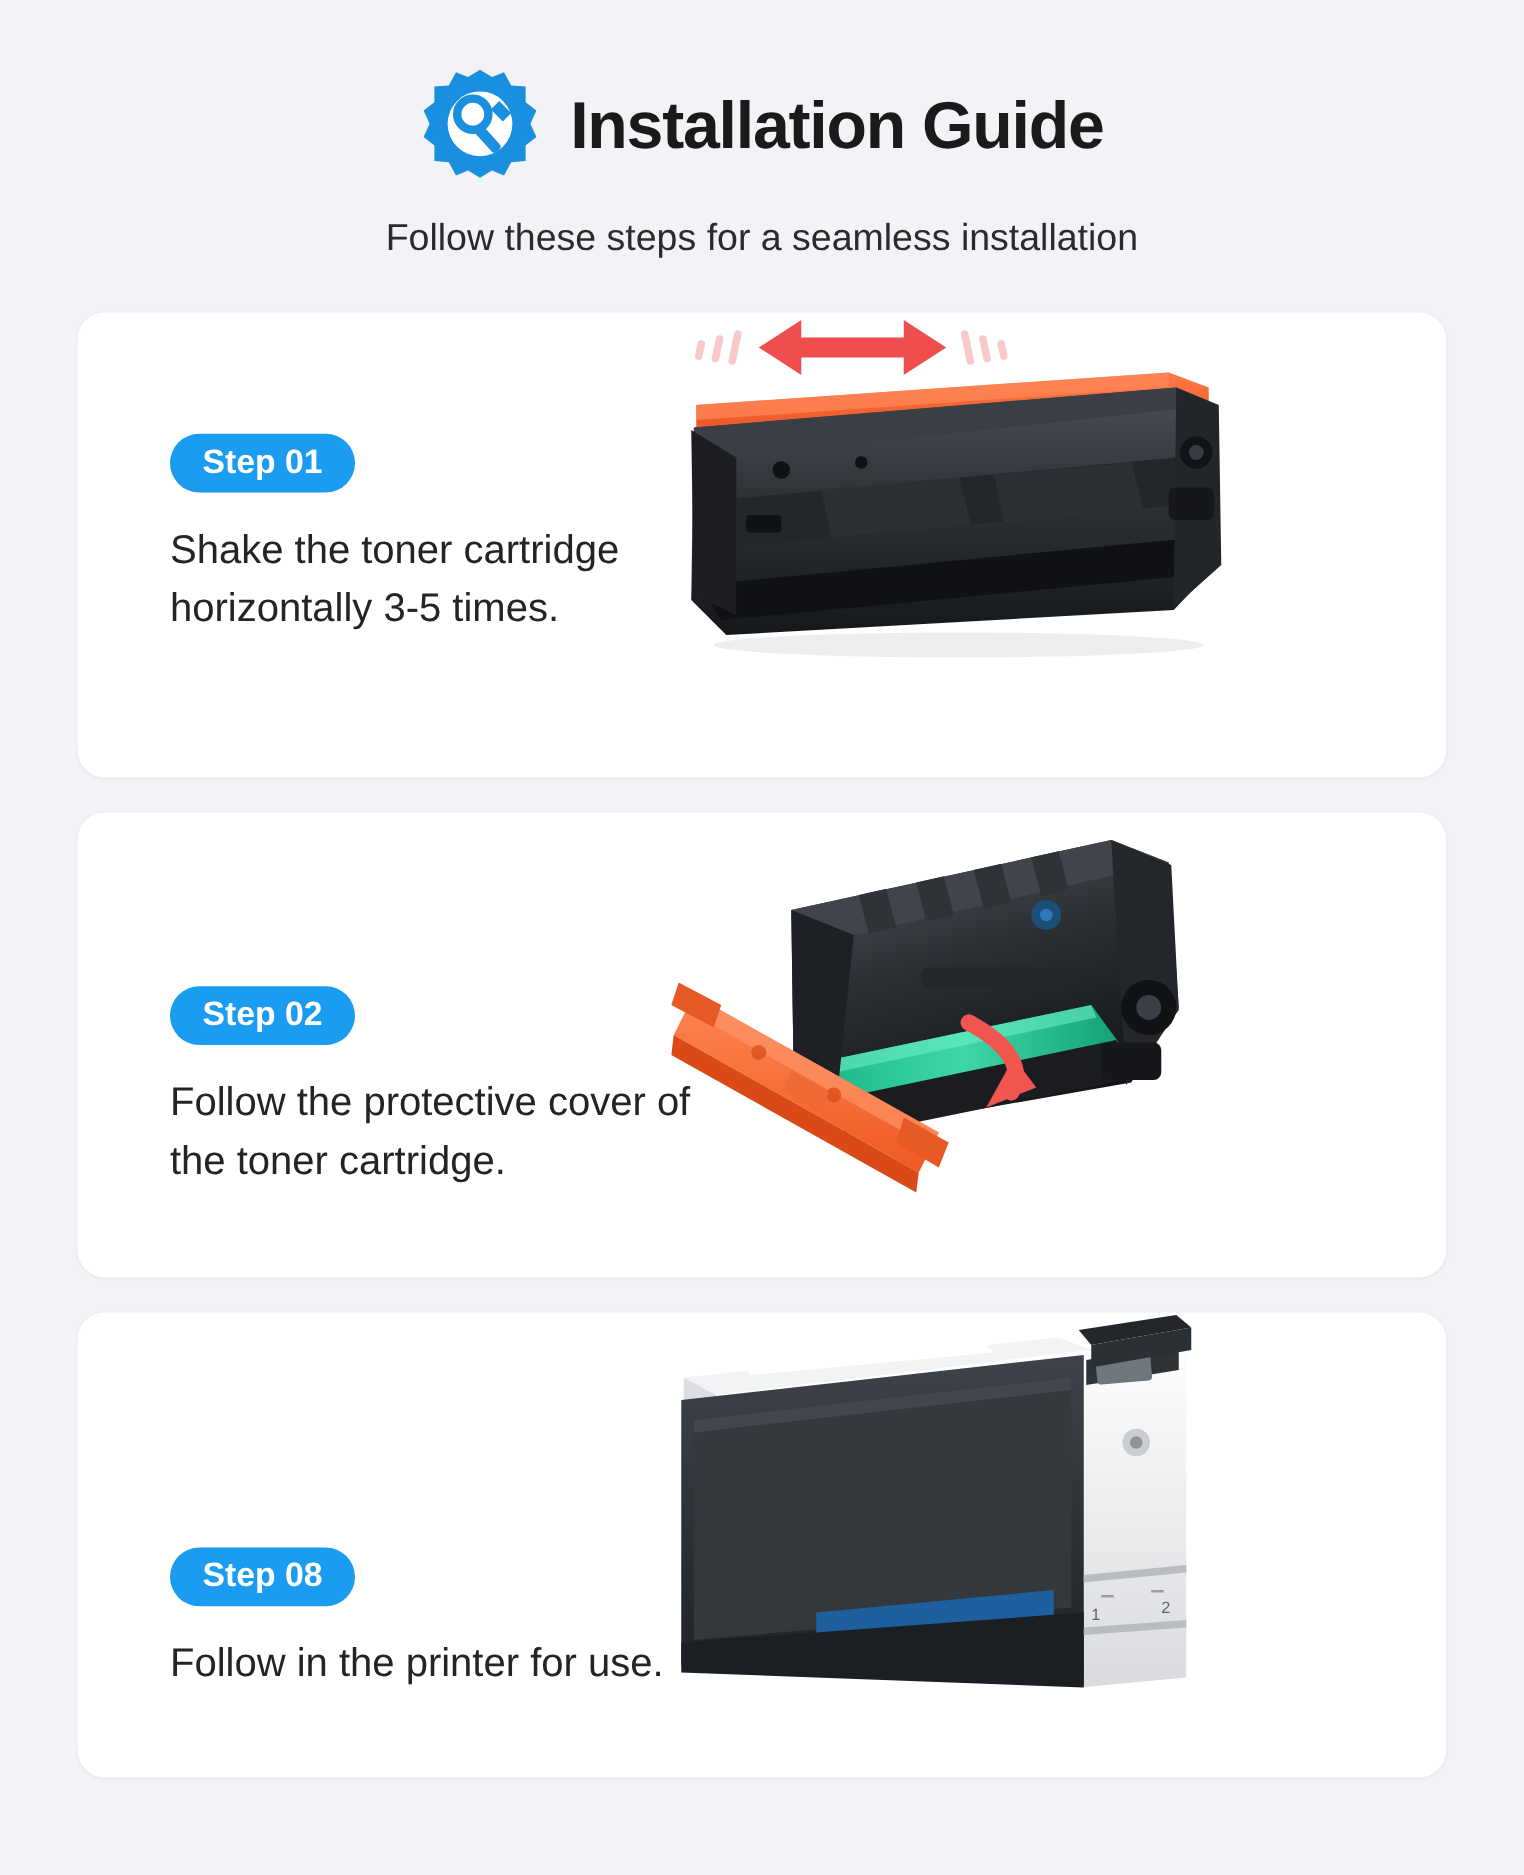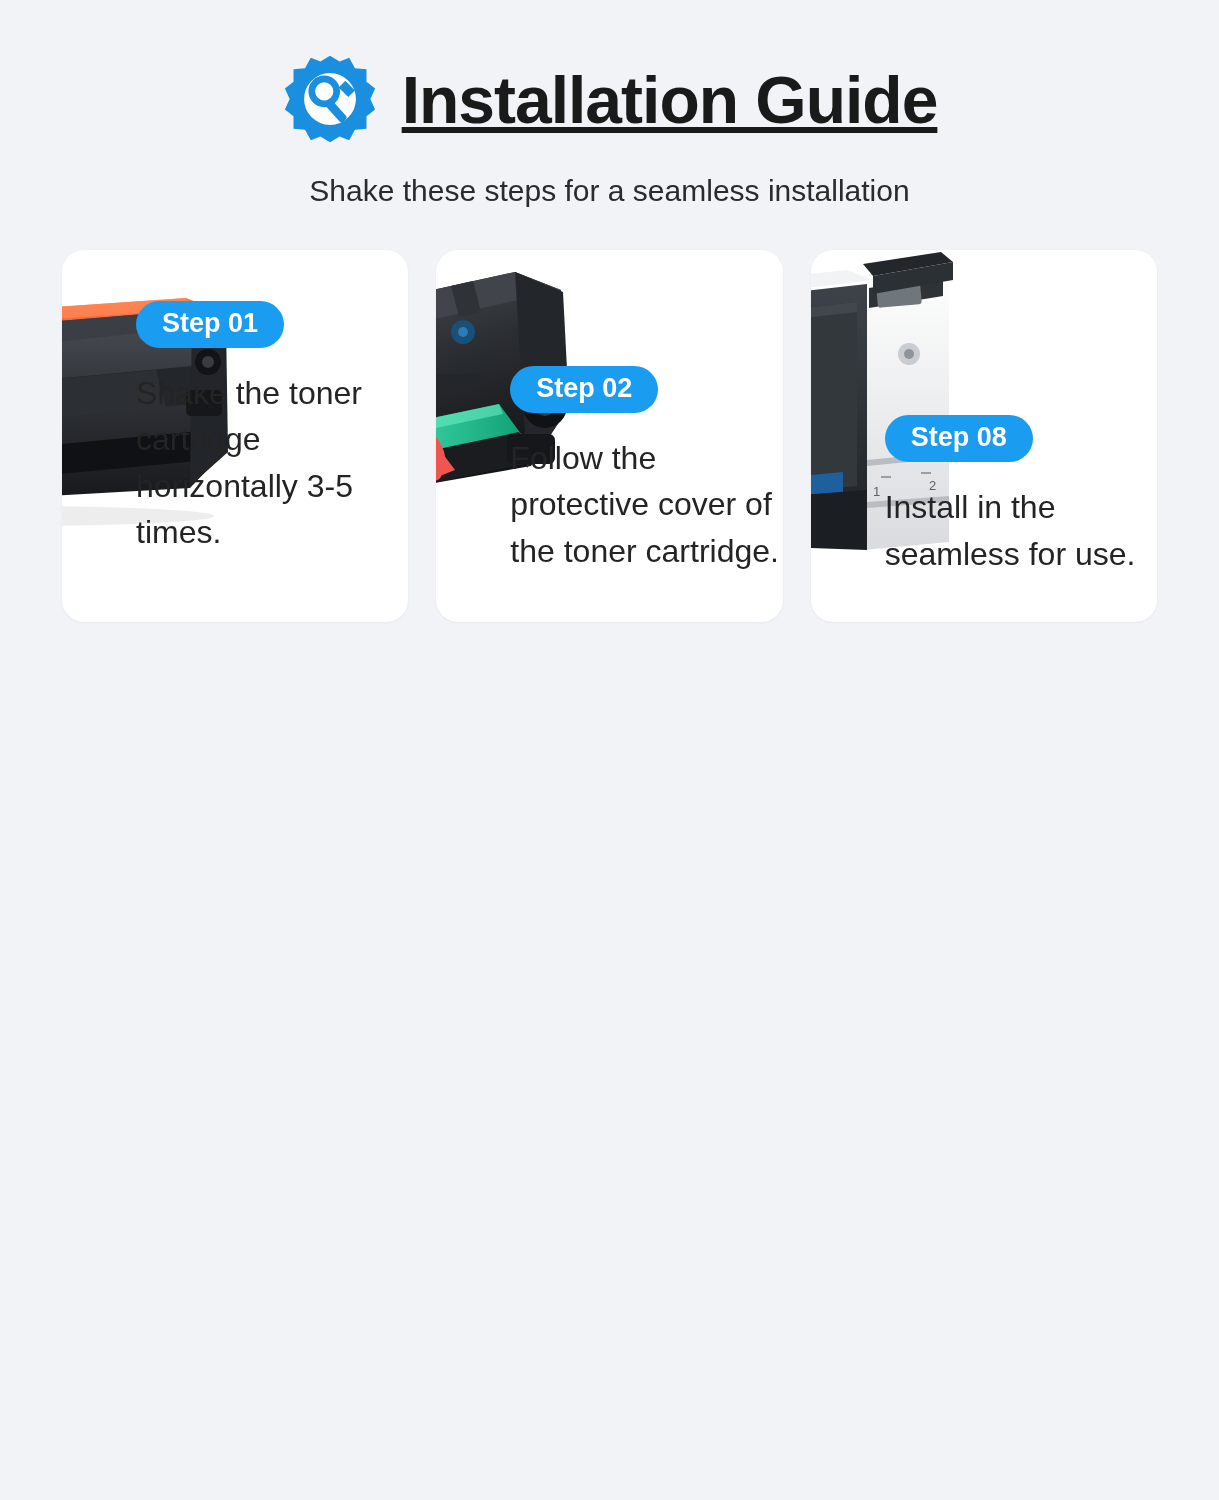--- a/index.html
+++ b/index.html
@@ -25,36 +25,35 @@
     text-align: center;
   }
   .title-row {
     display: flex;
     align-items: center;
     justify-content: center;
     gap: 24px;
   }
   .gear-icon { width: 96px; height: 96px; flex: 0 0 auto; display:block; }
   .page-title {
-    font-size: 66px;
+    font-size: 53px;
     font-weight: bold;
     color: #1a1a1a;
     letter-spacing: -1px;
     line-height: 1;
-    text-decoration: underline;
   }
   .subtitle {
     margin-top: 26px;
     font-size: 30px;
     color: #2b2b2b;
     font-weight: 400;
   }
 
   
-  .cards { margin-top: 42px; display: flex; gap: 28px; }
+  .cards { margin-top: 42px; display: flex; flex-direction: column; gap: 28px; }
 
   .card {
     background: #ffffff;
     border-radius: 22px;
     height: 372px;
     position: relative;
     display: flex;
     align-items: center;
     box-shadow: 0 1px 3px rgba(20,20,40,0.05);
     overflow: hidden;
@@ -116,21 +115,21 @@
           <circle cx="50" cy="49" r="27" fill="#ffffff"></circle>
           <g fill="#1a8fe0">
             <circle cx="44" cy="41" r="13" fill="none" stroke="#1a8fe0" stroke-width="7"></circle>
             <rect x="52" y="49" width="9" height="26" rx="3" transform="rotate(-42 56 62)"></rect>
             <path d="M66 30 l10 10 -7 7 -10 -10 z"></path>
           </g>
         </svg>
       </span>
       <div class="page-title">Installation Guide</div>
     </div>
-    <div class="subtitle">Shake these steps for a seamless installation</div>
+    <div class="subtitle">Follow these steps for a seamless installation</div>
   </div>
 
   <div class="cards">
 
     <div class="card card-1">
       <div class="card-text">
         <div class="step-badge">Step 01</div>
         <div class="step-desc">Shake the toner cartridge horizontally 3-5 times.</div>
       </div>
       <div class="card-art">
@@ -265,21 +264,21 @@
             <path d="M238 168 C272 186 282 206 272 224" stroke="#f0564f" stroke-width="13" fill="none" stroke-linecap="round"></path>
             <path d="M252 236 L292 220 L274 196 Z" fill="#f0564f"></path>
           </g>
         </svg>
       </div>
     </div>
 
     <div class="card card-3">
       <div class="card-text">
         <div class="step-badge">Step 08</div>
-        <div class="step-desc">Install in the seamless for use.</div>
+        <div class="step-desc">Follow in the printer for use.</div>
       </div>
       <div class="card-art">
         <svg viewBox="0 0 620 372" xmlns="http://www.w3.org/2000/svg">
           <defs>
             <linearGradient id="pbody" x1="0" y1="0" x2="0" y2="1">
               <stop offset="0" stop-color="#3d4349"></stop>
               <stop offset="0.6" stop-color="#2a2f34"></stop>
               <stop offset="1" stop-color="#1d2125"></stop>
             </linearGradient>
             <linearGradient id="pwhite" x1="0" y1="0" x2="0" y2="1">

